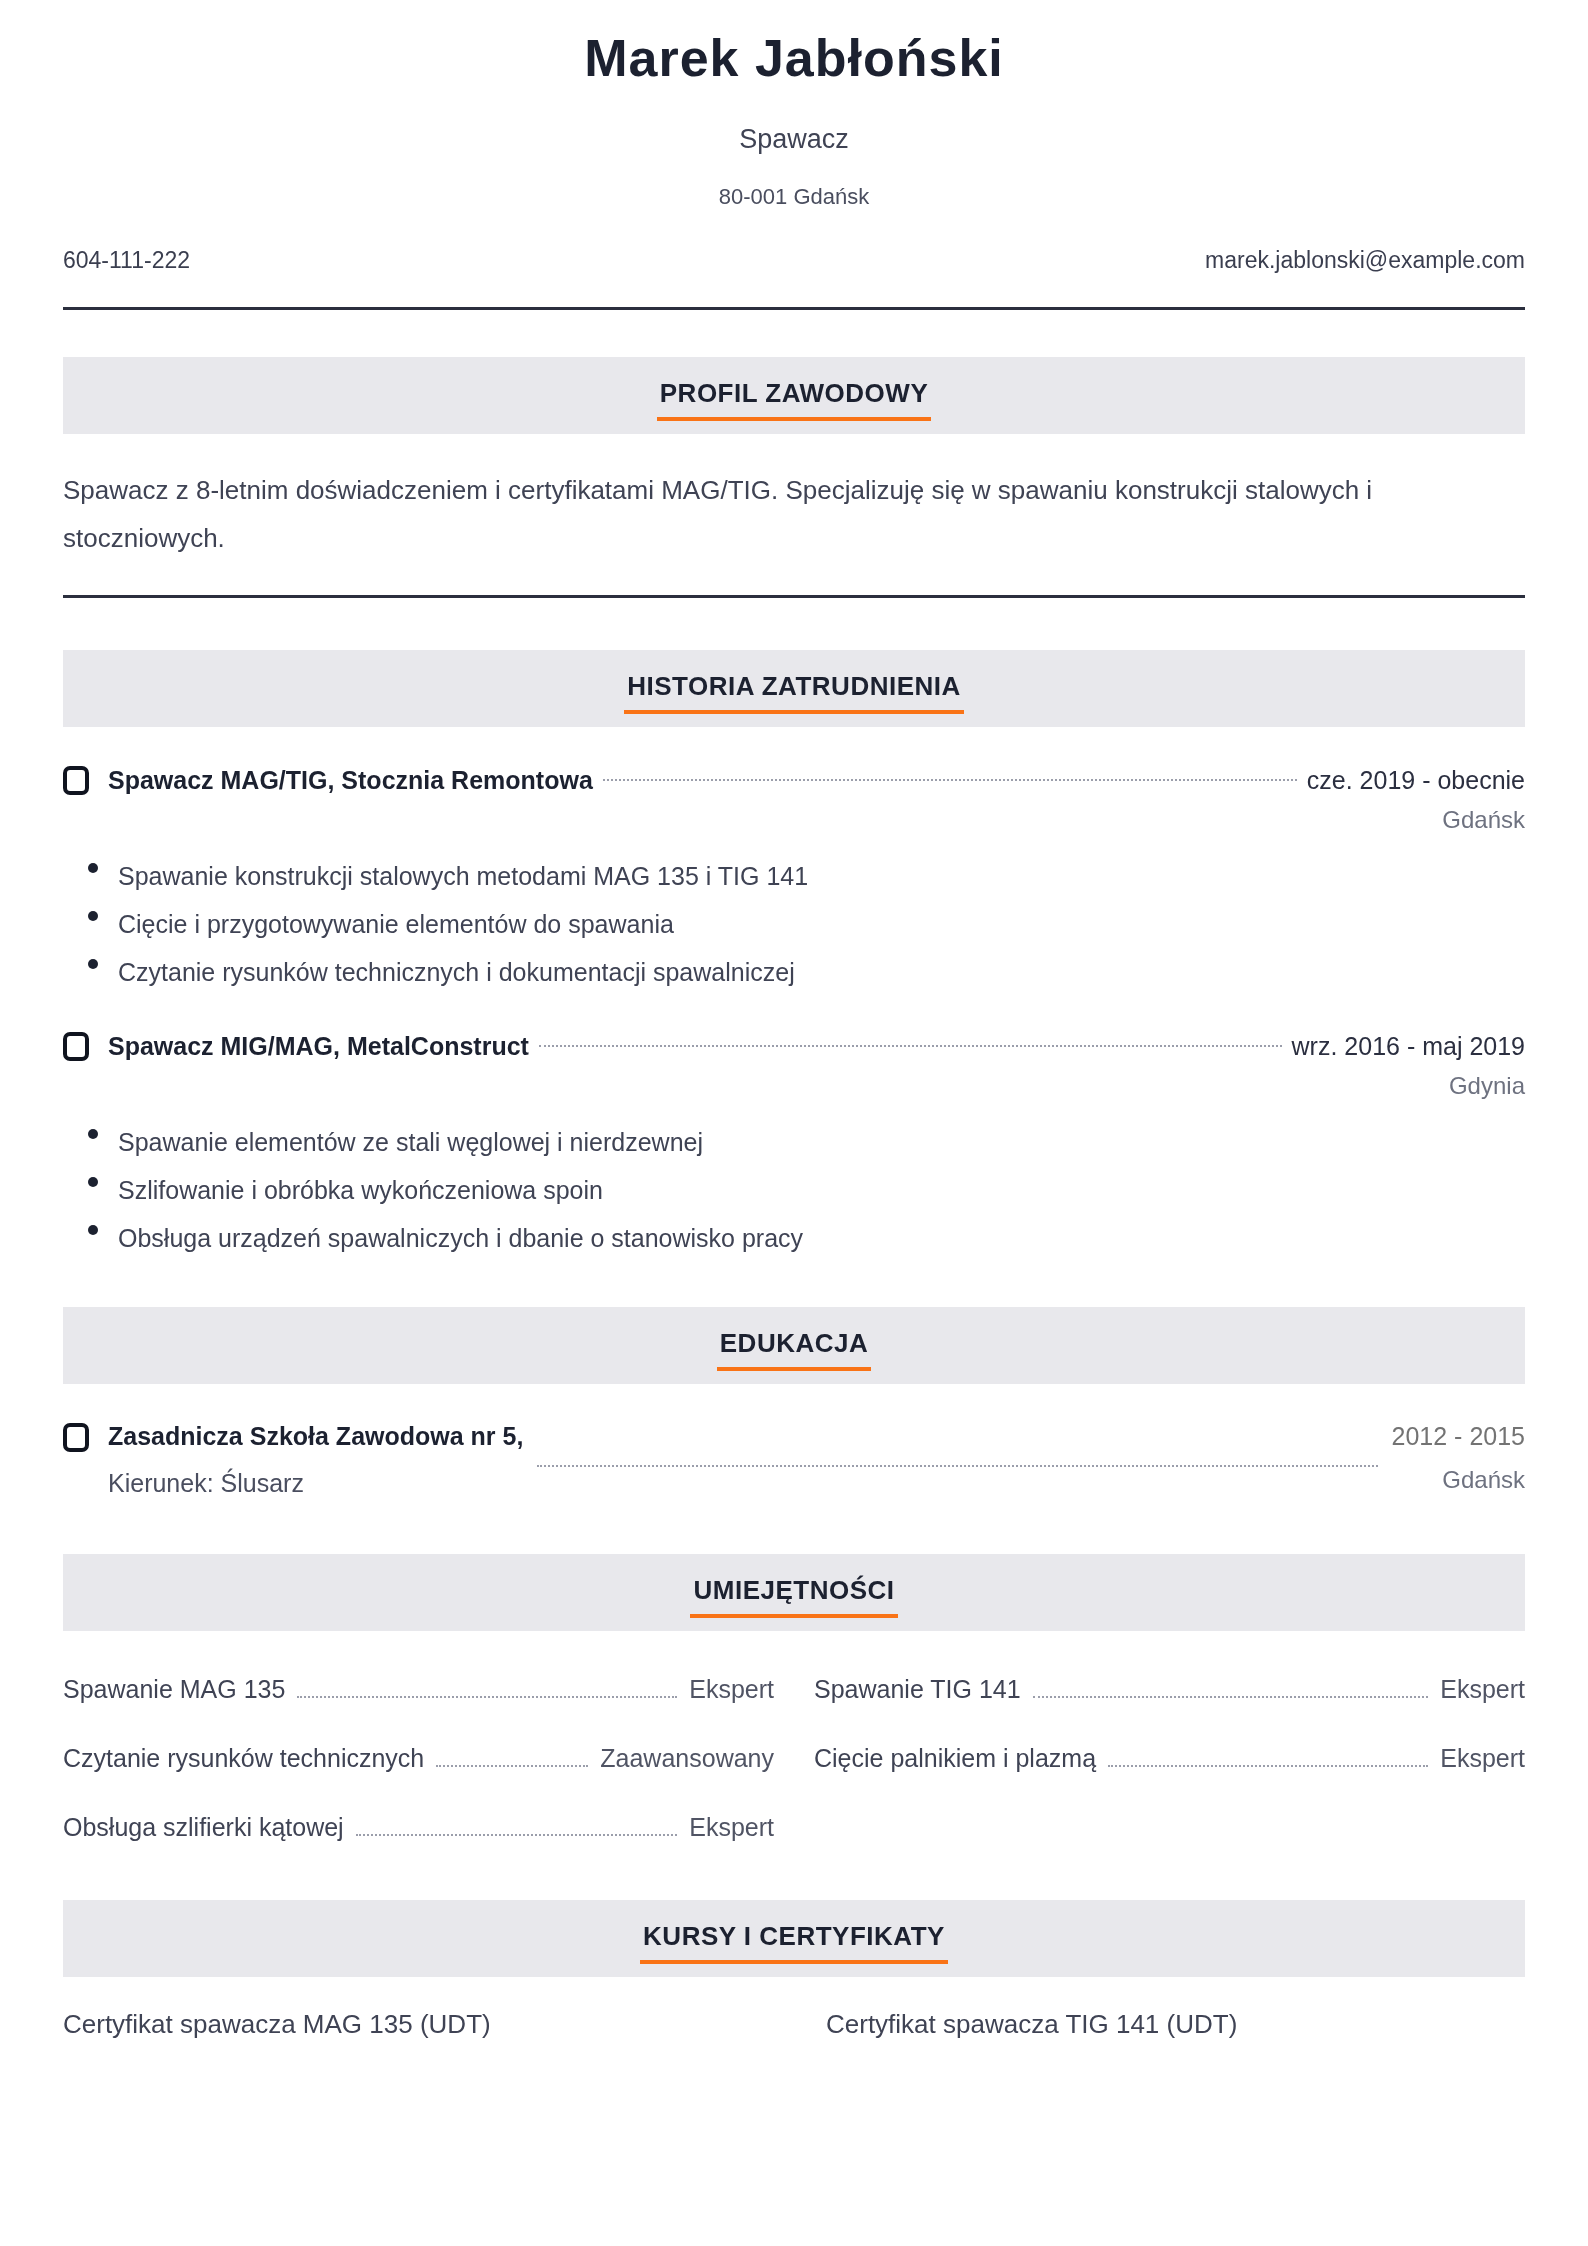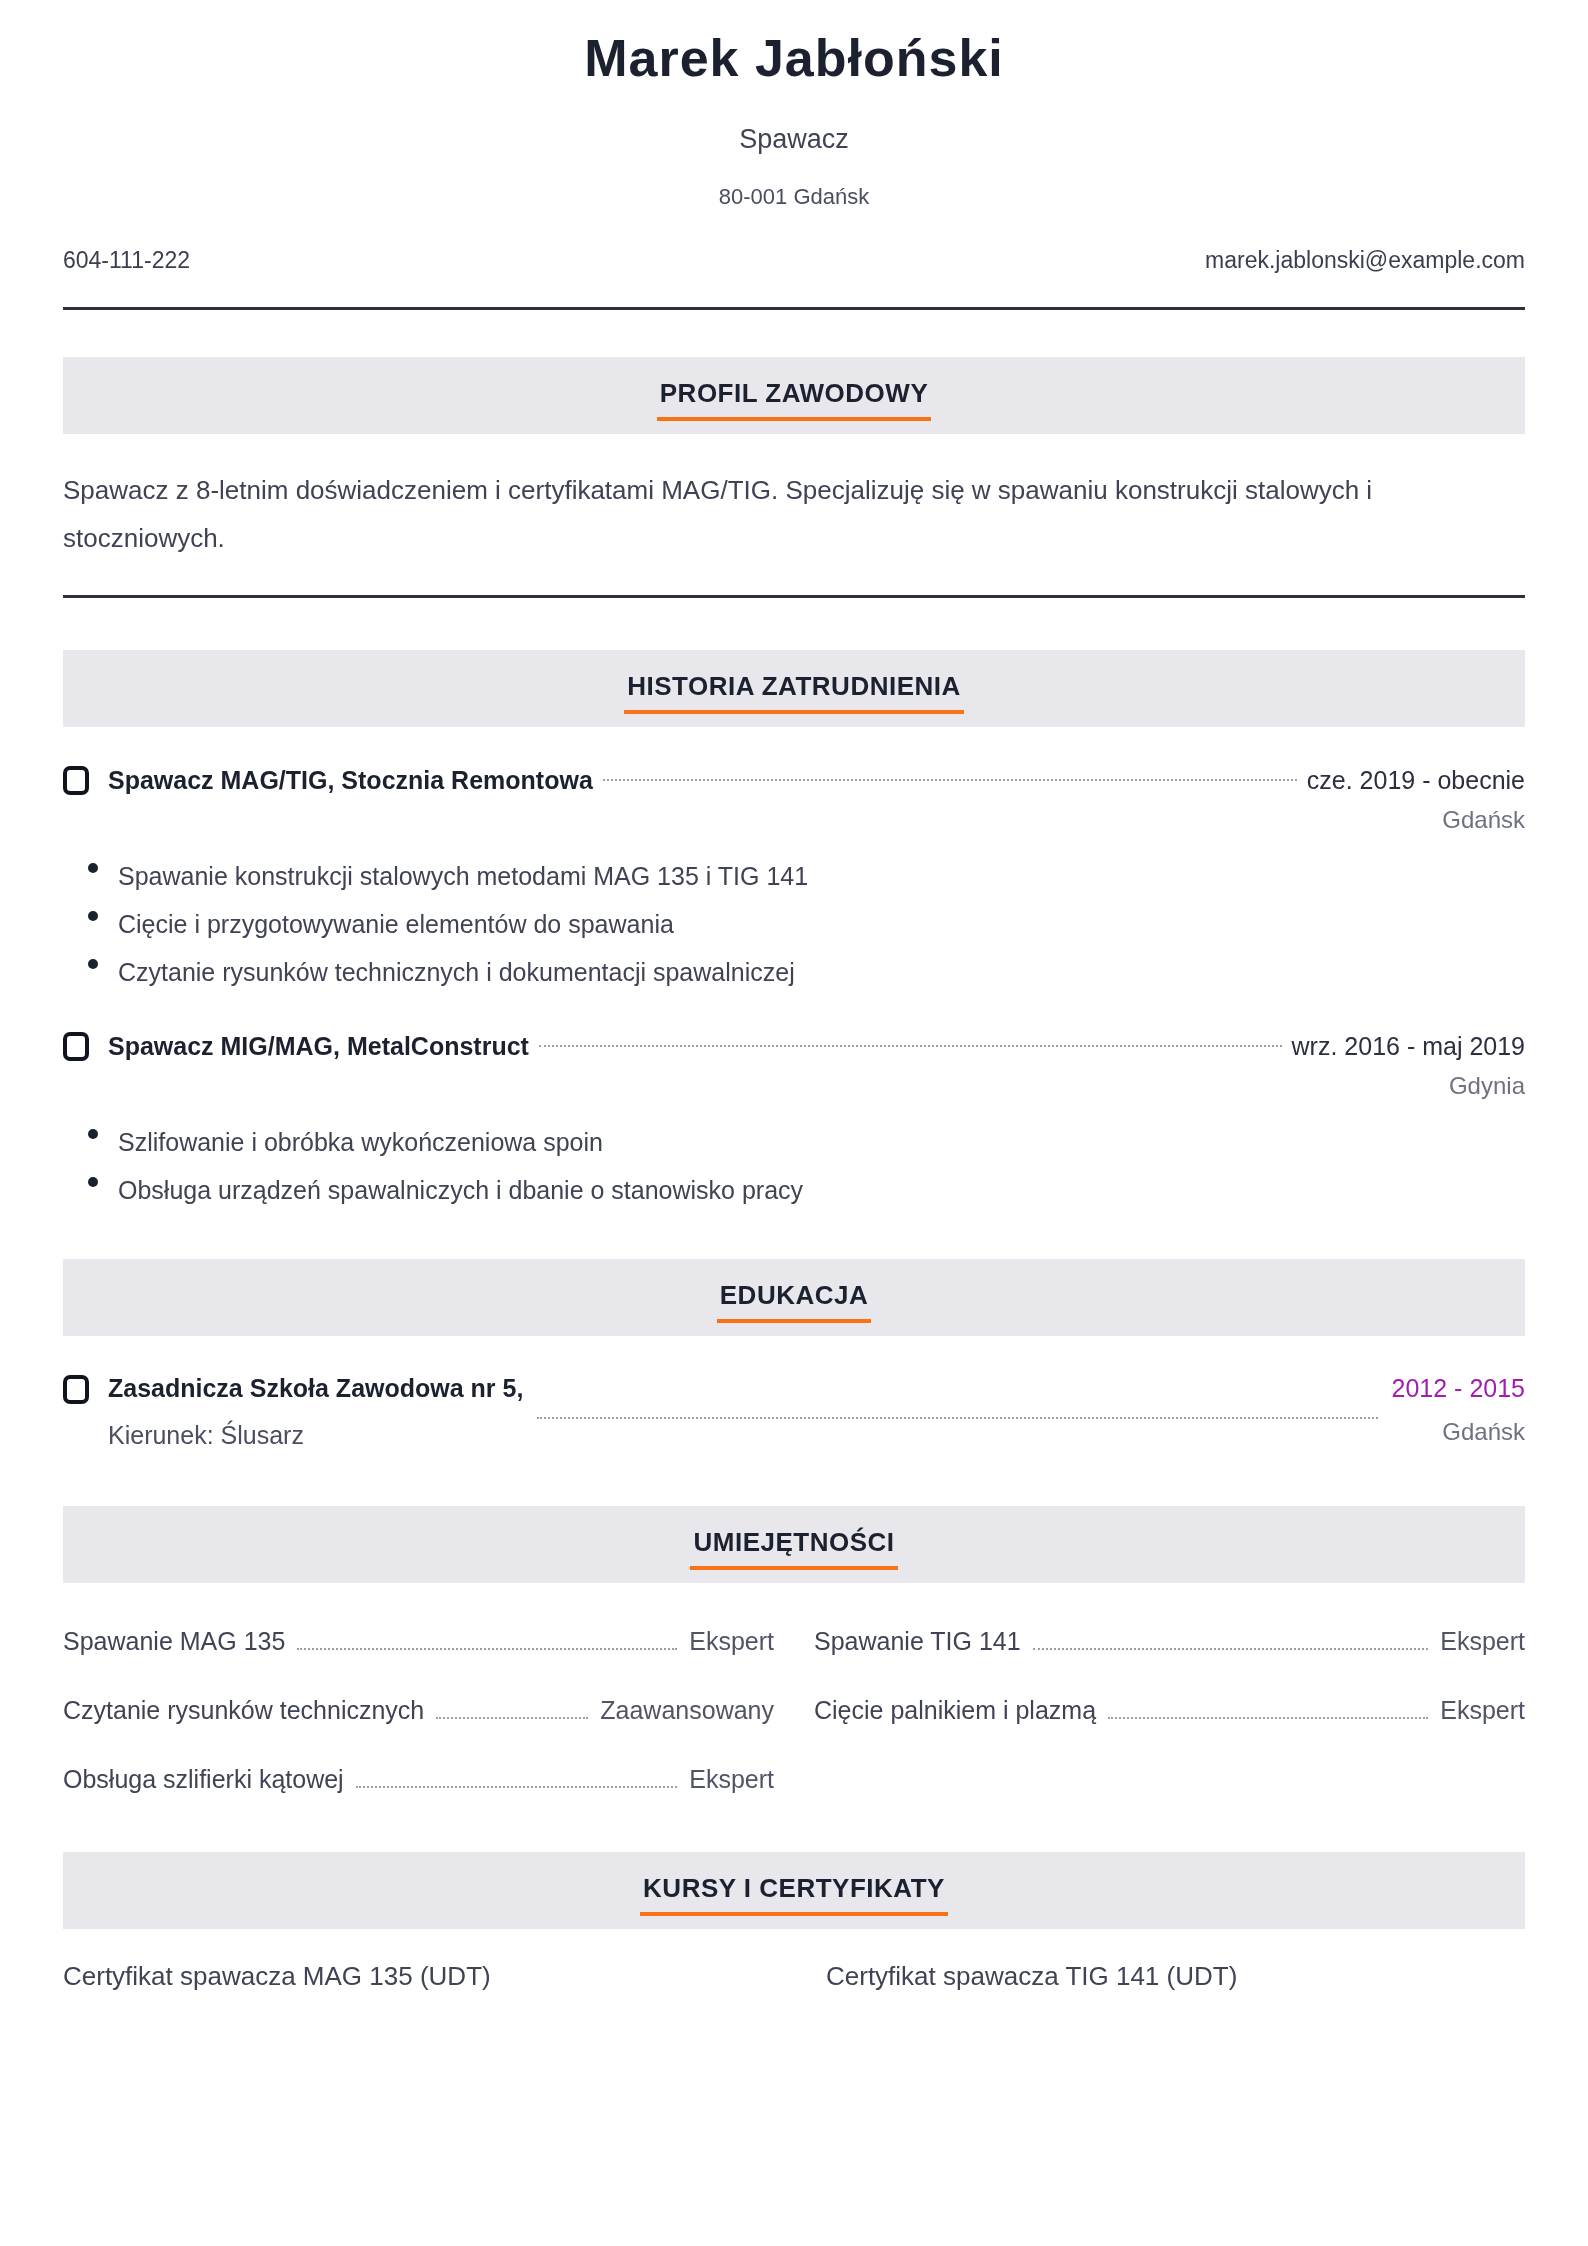--- a/index.html
+++ b/index.html
@@ -157,21 +157,21 @@
     margin-top: 18px;
   }
   .edu-leader {
     flex: 1 1 auto;
     border-bottom: 2px dotted #9b9eab;
     margin: 0 14px;
     align-self: center;
     transform: translateY(6px);
   }
   .edu-right { flex: none; text-align: right; }
-  .edu-dates { font-size: 25px; color: #a21caf; }
+  .edu-dates { font-size: 25px; color: #737373; }
   .edu-location { font-size: 24px; color: #6e7280; margin-top: 15px; }
 
   
   .skills-grid {
     display: grid;
     grid-template-columns: 1fr 1fr;
     column-gap: 64px;
     row-gap: 32px;
     margin-top: 44px;
     gap: 40px;
@@ -240,20 +240,21 @@
 
   <div class="entry" style="margin-top:46px;">
     <div class="entry-row">
       <span class="checkbox"></span>
       <span class="entry-title">Spawacz MIG/MAG, MetalConstruct</span>
       <span class="leader"></span>
       <span class="entry-dates">wrz. 2016 - maj 2019</span>
     </div>
     <div class="entry-location">Gdynia</div>
     <ul class="bullets">
+      <li><span class="dot"></span><span>Spawanie elementów ze stali węglowej i nierdzewnej</span></li>
       <li><span class="dot"></span><span>Szlifowanie i obróbka wykończeniowa spoin</span></li>
       <li><span class="dot"></span><span>Obsługa urządzeń spawalniczych i dbanie o stanowisko pracy</span></li>
     </ul>
   </div>
 
   <div class="section-band band-education">
     <span class="section-title">EDUKACJA</span>
   </div>
 
   <div class="edu-entry">

